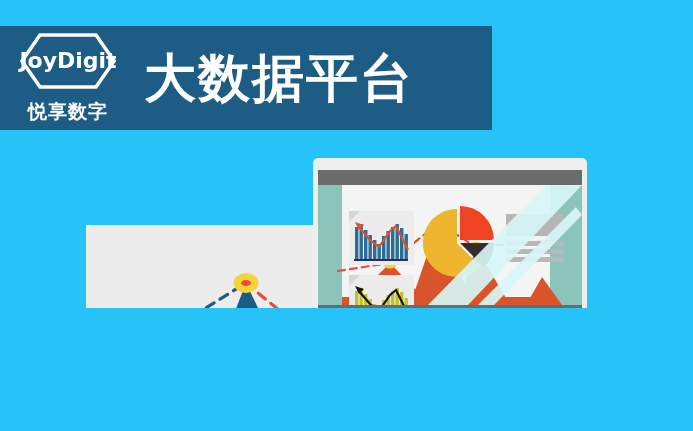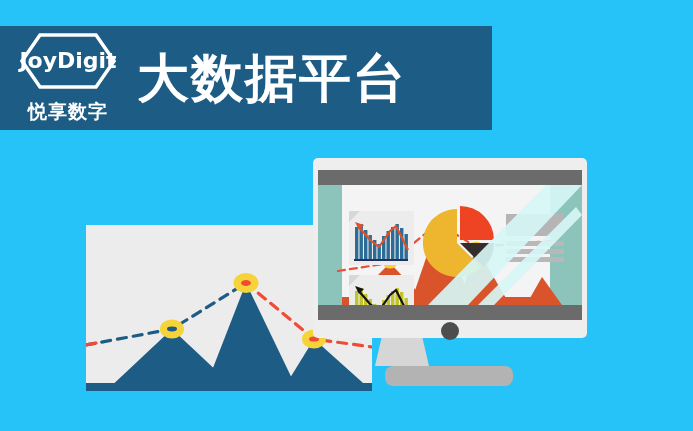--- a/index.html
+++ b/index.html
@@ -1,21 +1,21 @@
 <!DOCTYPE html>
 <html><head>
 <meta charset="utf-8">
 <style>
   html,body{margin:0;padding:0;}
   body{
     width:693px;height:431px;overflow:hidden;
     font-family:"Liberation Sans","DejaVu Sans",sans-serif;
     background:#26c3f9;position:relative;
   }
-  #stage{position:absolute;left:0;top:0;width:693px;height:431px;overflow:hidden;background:#26c3f9;}
+  #stage{position:absolute;left:0;top:0;width:693px;height:308px;overflow:hidden;background:#26c3f9;}
 
   
   #banner{
     position:absolute;left:0;top:26px;width:492px;height:104px;
     background:#1d5c85;display:flex;align-items:center;
   }
   #logo{
     position:relative;width:108px;height:86px;margin-left:14px;
     display:flex;flex-direction:column;align-items:center;justify-content:center;
   }
@@ -26,21 +26,21 @@
     font-size:22px;letter-spacing:0px;line-height:1;
     font-family:"DejaVu Sans",sans-serif;
     white-space:nowrap;
   }
   #logo .cn{
     color:#ffffff;font-weight:bold;font-size:19px;letter-spacing:1px;
     margin-top:16px;line-height:1;white-space:nowrap;
   }
   #banner-title{
     color:#ffffff;font-weight:bold;font-size:52px;letter-spacing:2px;
-    margin-left:15px;line-height:1;white-space:nowrap;
+    margin-left:22px;line-height:1;white-space:nowrap;
   }
 
   
   #left-panel{position:absolute;left:86px;top:225px;width:286px;height:166px;}
   #left-panel .bg{position:absolute;left:0;top:0;width:286px;height:166px;background:#ececec;}
   #left-panel svg{position:absolute;left:0;top:0;}
 
   
   #monitor{position:absolute;left:313px;top:158px;width:274px;height:180px;}
   #monitor .body{

